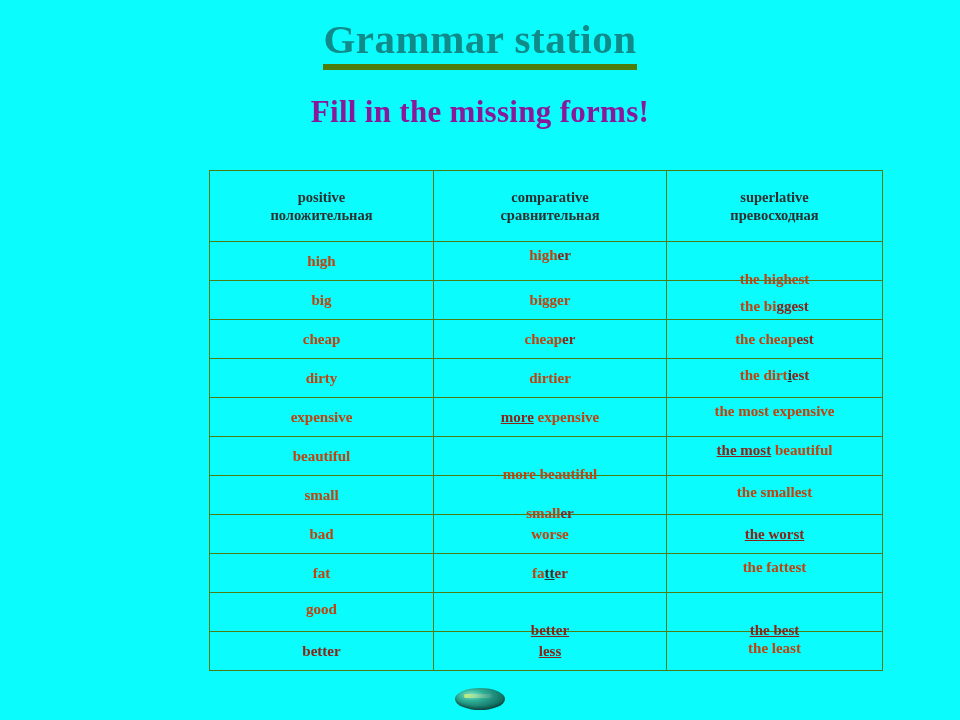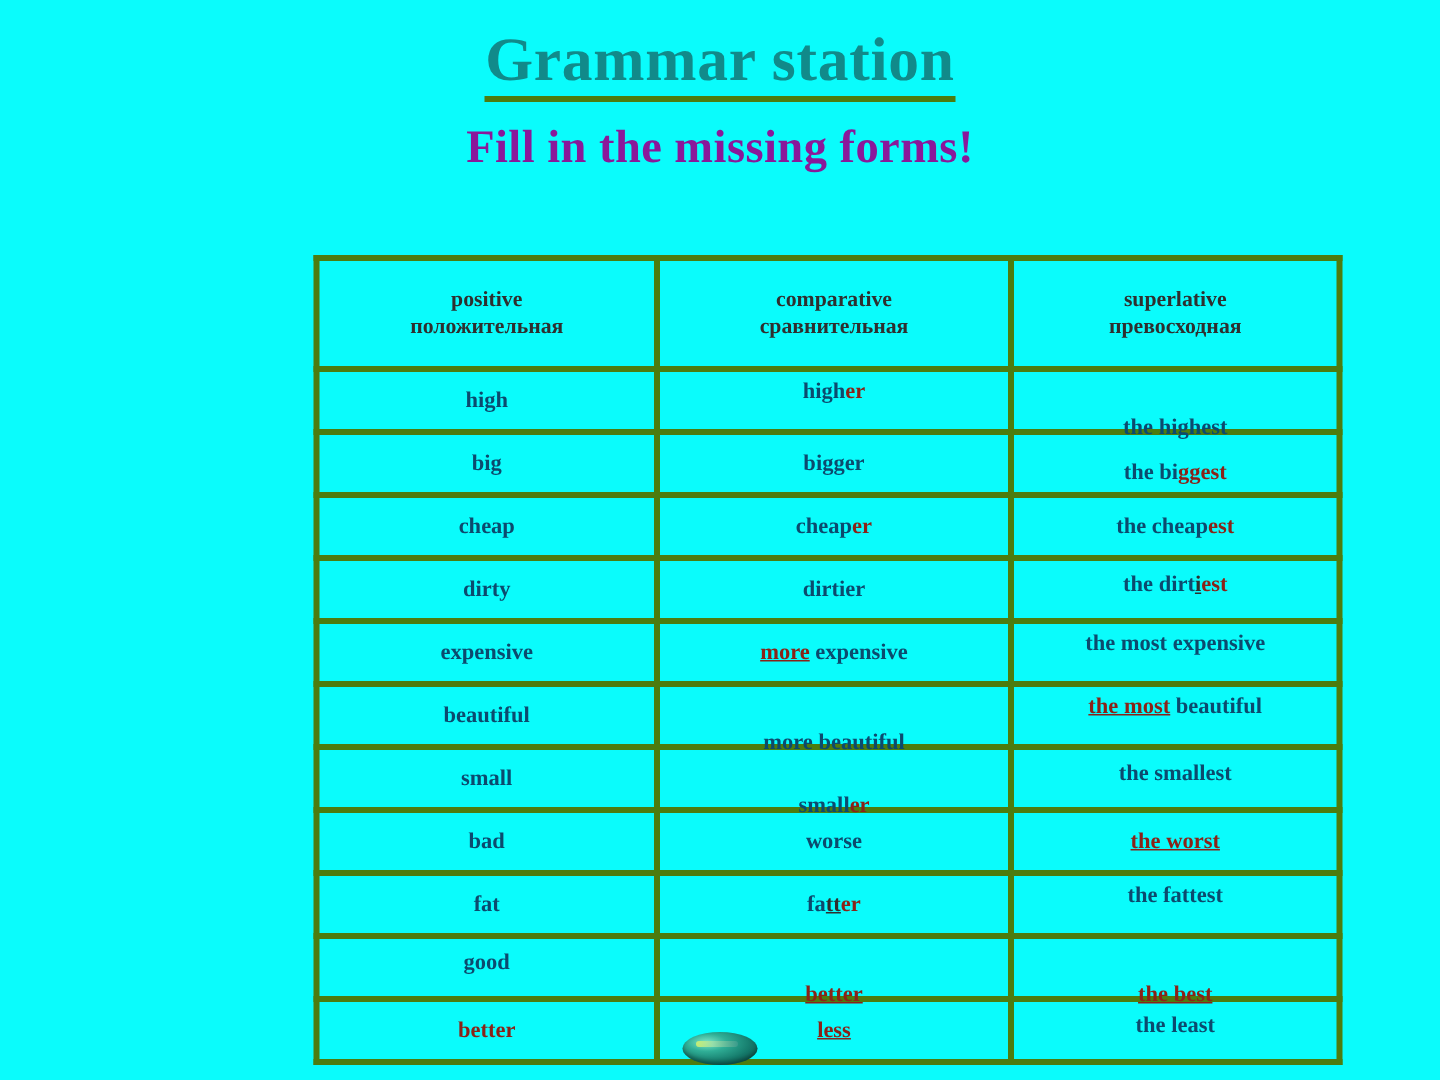--- a/index.html
+++ b/index.html
@@ -21,46 +21,46 @@
     padding-top: 18px;
   }
   #page-title {
     display: inline-block;
     font-size: 41px;
     font-weight: bold;
     color: #118a8a;
     letter-spacing: 0.5px;
     line-height: 1.05;
     padding-bottom: 3px;
-    border-bottom: 4px solid #4d7c0f;
+    border-bottom: 6px solid #4d7c0f;
   }
 
   #subtitle {
     text-align: center;
-    margin-top: 12px;
+    margin-top: 24px;
     font-size: 31px;
     font-weight: bold;
     color: #8a189a;
     letter-spacing: 0.3px;
   }
 
   
   #forms-table-wrap {
     position: absolute;
     left: 209px;
     top: 170px;
     width: 646px;
   }
   table.forms-table {
     border-collapse: collapse;
     width: 646px;
     table-layout: fixed;
   }
   table.forms-table td {
-    border: 4px solid #4d7c0f;
+    border: 1px solid #4d7c0f;
     color: #2f2f2f;
     font-size: 15px;
     font-weight: bold;
     text-align: center;
     padding: 0 4px;
     line-height: 1.25;
   }
   .col-pos { width: 215px; }
   .col-cmp { width: 224px; }
   .col-sup { width: 207px; margin-left: 36px; }
@@ -79,21 +79,21 @@
 
   
   .nudge-up   { position: relative; top: -6px; }
   .nudge-down { position: relative; top:  6px; }
   .nudge-up2  { position: relative; top: -3px; }
   .nudge-down2{ position: relative; top:  18px; }
 
   
   .hl        { color: #8a2318; }
   .hl-u      { color: #8a2318; text-decoration: underline; }
-  .dark      { color: #0c4a6e; }
+  .dark      { color: #c2410c; }
   .dark-u    { color: #2f2f2f; text-decoration: underline; }
 
   
   #nav-button {
     position: absolute;
     left: 455px;
     top: 688px;
     width: 50px;
     height: 22px;
     border-radius: 50%;

